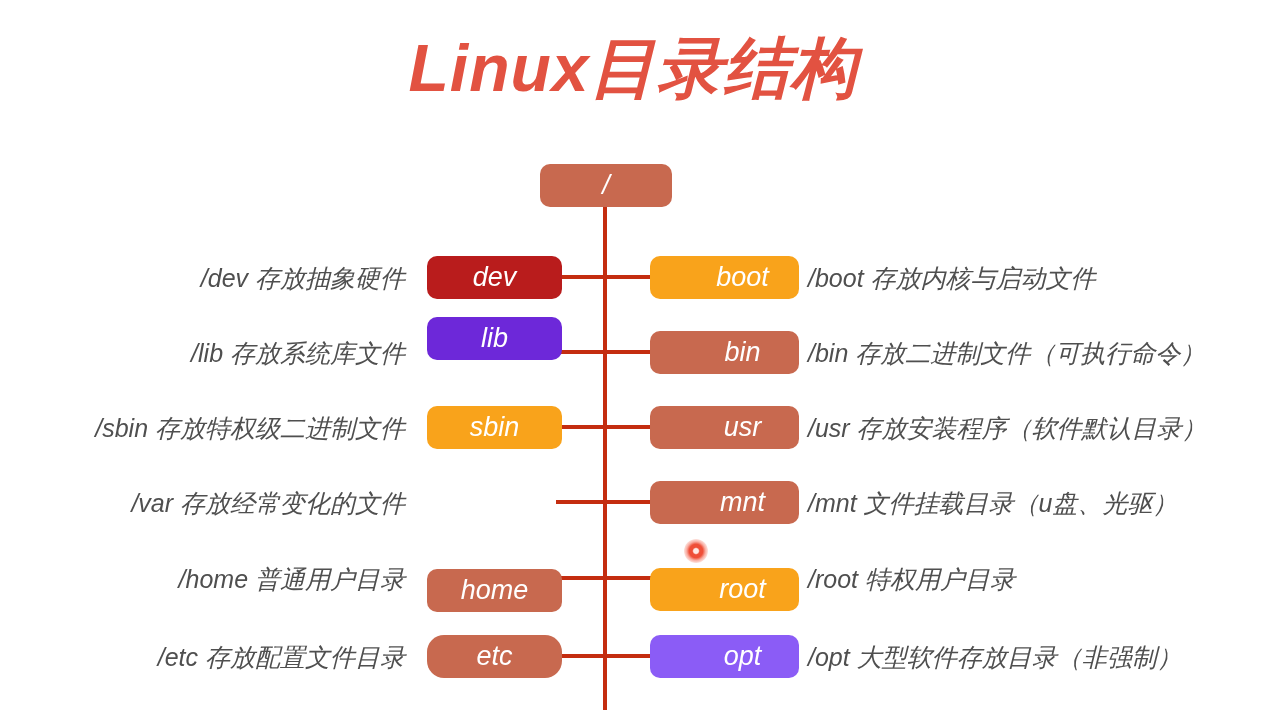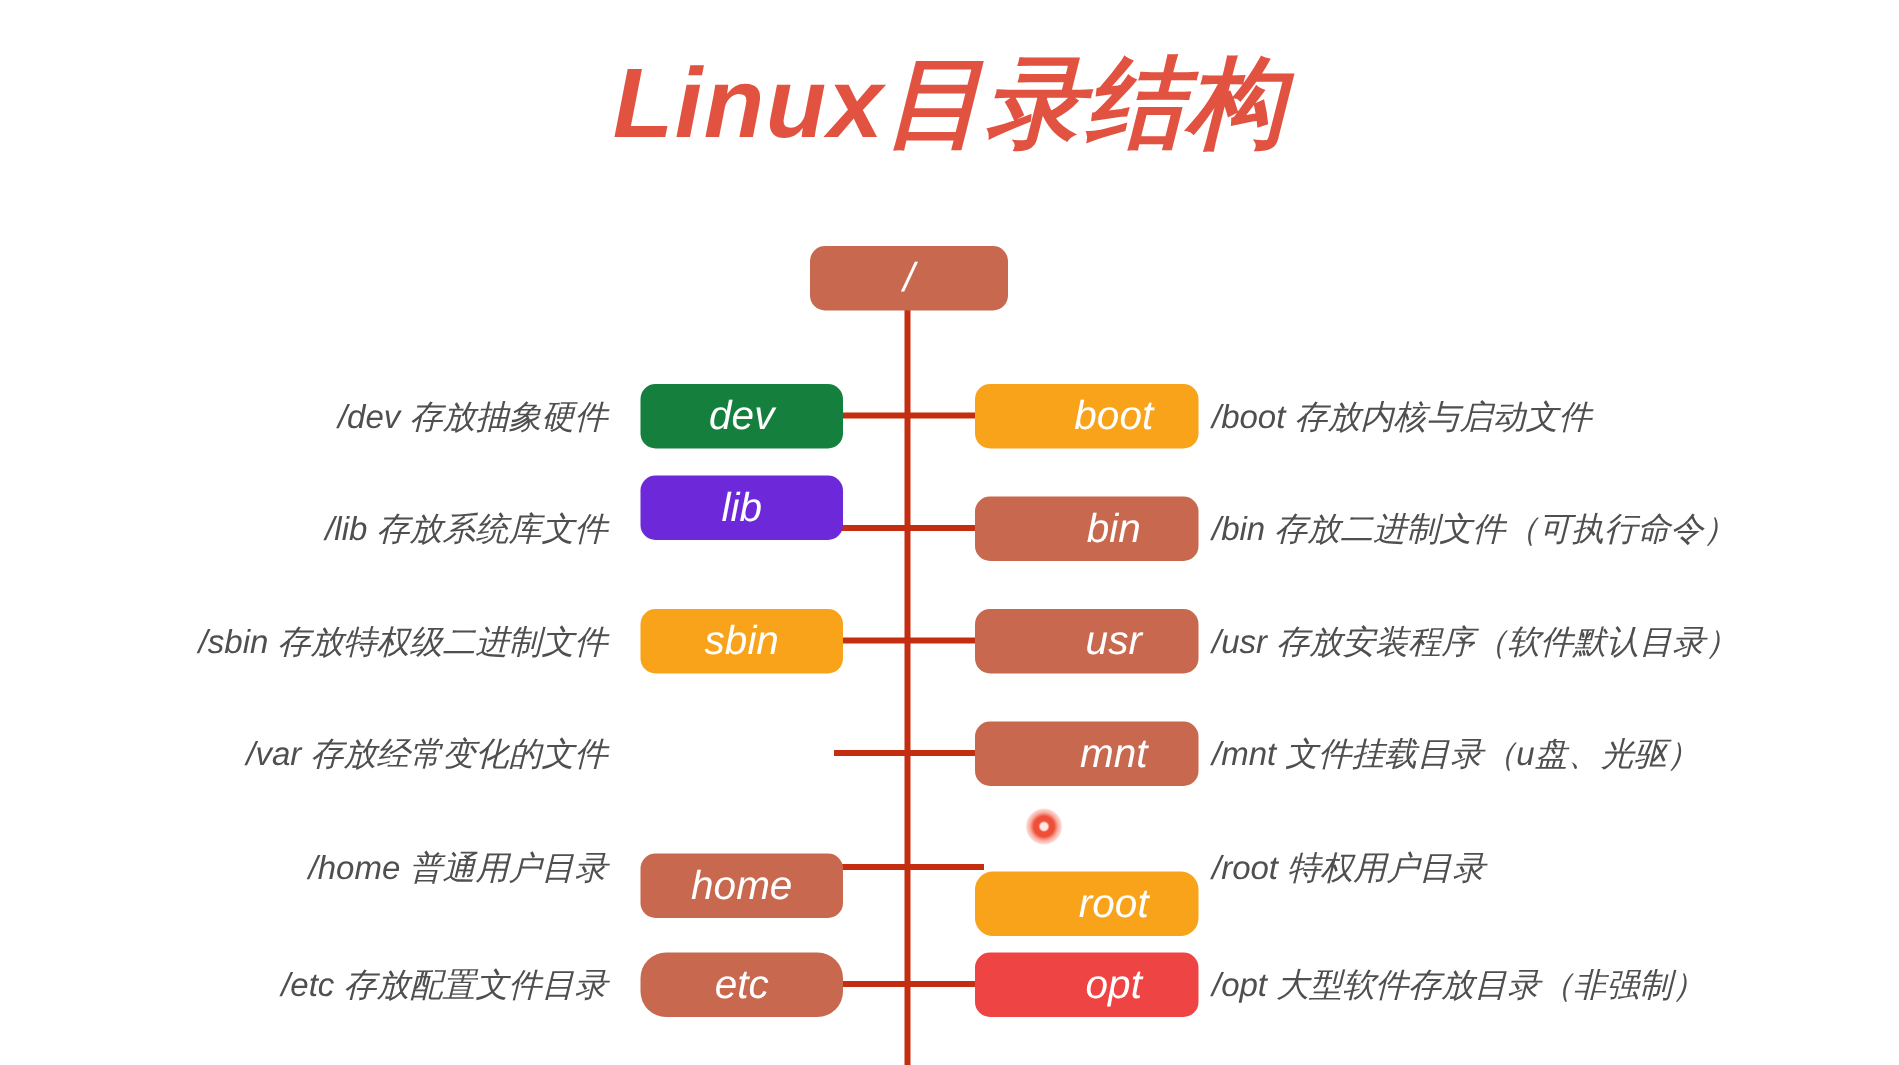--- a/index.html
+++ b/index.html
@@ -42,21 +42,21 @@
   }
   .hline{
     position:absolute;
     left:556px; width:100px; height:4px;
     z-index:1;
   }
   .lbl{
     position:absolute;
     height:43px;
     line-height:44px;
-    font-size:22px;
+    font-size:25px;
     color:#4F4F4F;
     white-space:nowrap;
     z-index:2;
   }
   .lbl-left{ left:40px; width:365px; text-align:right; }
   .lbl-right{ left:808px; width:440px; text-align:left; }
   .laser{
     position:absolute;
     left:684px; top:539px;
     width:24px; height:24px;
@@ -76,21 +76,21 @@
 <div class="canvas">
 
   <h1 class="title" style="color: rgb(226, 82, 65);">Linux目录结构</h1>
 
   <div class="node root-node" style="background-color: rgb(200, 105, 79);">/</div>
 
   <div class="trunk" style="background-color: rgb(196, 45, 16);"></div>
 
   <div class="hline" style="top: 275px; background-color: rgb(196, 45, 16);"></div>
   <div class="lbl lbl-left" style="top:256px">/dev 存放抽象硬件</div>
-  <div class="node node-left" style="top: 256px; background-color: #15803d;">dev</div>
+  <div class="node node-left" style="top: 256px; background-color: #b91c1c;">dev</div>
   <div class="node node-right" style="top: 256px; background-color: rgb(249, 163, 27);">boot</div>
   <div class="lbl lbl-right" style="top:256px">/boot 存放内核与启动文件</div>
 
   <div class="hline" style="top: 350px; background-color: rgb(196, 45, 16);"></div>
   <div class="lbl lbl-left" style="top:331px">/lib 存放系统库文件</div>
   <div class="node node-left" style="top: 317px; background-color: #6d28d9;">lib</div>
   <div class="node node-right" style="top: 331px; background-color: rgb(200, 105, 79);">bin</div>
   <div class="lbl lbl-right" style="top:331px">/bin 存放二进制文件（可执行命令）</div>
 
   <div class="hline" style="top: 425px; background-color: rgb(196, 45, 16);"></div>
@@ -100,24 +100,24 @@
   <div class="lbl lbl-right" style="top:406px">/usr 存放安装程序（软件默认目录）</div>
 
   <div class="hline" style="top: 500px; background-color: rgb(196, 45, 16);"></div>
   <div class="lbl lbl-left" style="top:481px">/var 存放经常变化的文件</div>
   <div class="node node-right" style="top: 481px; background-color: rgb(200, 105, 79);">mnt</div>
   <div class="lbl lbl-right" style="top:481px">/mnt 文件挂载目录（u盘、光驱）</div>
 
   <div class="hline" style="top: 576px; background-color: rgb(196, 45, 16);"></div>
   <div class="lbl lbl-left" style="top:557px">/home 普通用户目录</div>
   <div class="node node-left" style="top: 557px; background-color: rgb(200, 105, 79); margin-top: 12px;">home</div>
-  <div class="node node-right" style="top: 581px; background-color: rgb(249, 163, 27); border-radius: 12px;">root</div>
+  <div class="node node-right" style="top: 568px; background-color: rgb(249, 163, 27);">root</div>
   <div class="lbl lbl-right" style="top:557px">/root 特权用户目录</div>
 
   <div class="hline" style="top: 654px; background-color: rgb(196, 45, 16);"></div>
   <div class="lbl lbl-left" style="top:635px">/etc 存放配置文件目录</div>
   <div class="node node-left" style="top: 635px; background-color: rgb(200, 105, 79); border-radius: 17px;">etc</div>
-  <div class="node node-right" style="top: 635px; background-color: #ef4444;">opt</div>
+  <div class="node node-right" style="top: 635px; background-color: #8b5cf6;">opt</div>
   <div class="lbl lbl-right" style="top:635px">/opt 大型软件存放目录（非强制）</div>
 
   <div class="laser"></div>
 
 </div>
 
 </body></html>

